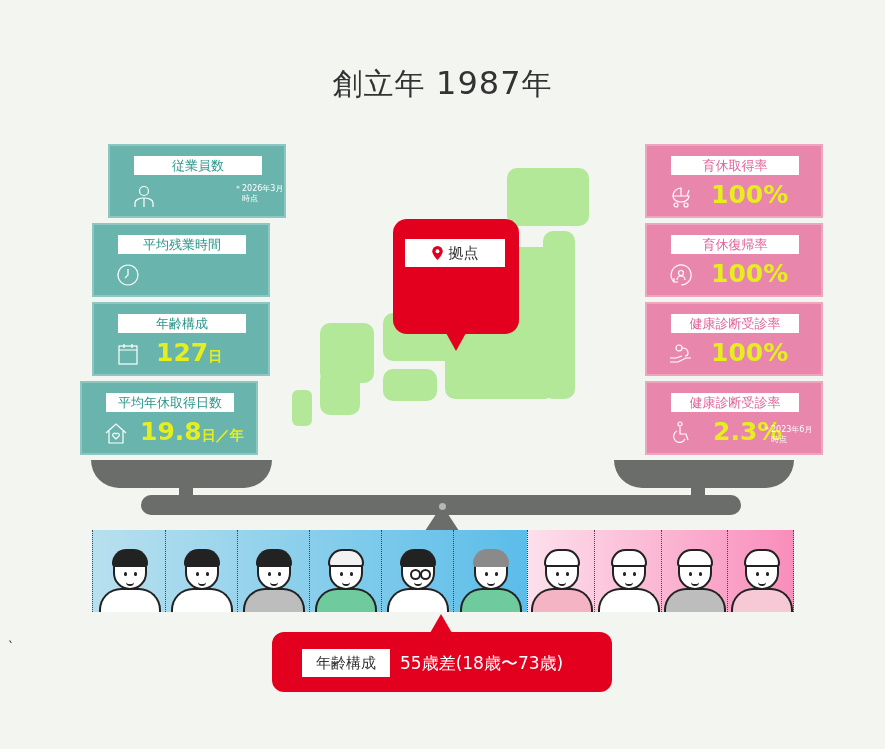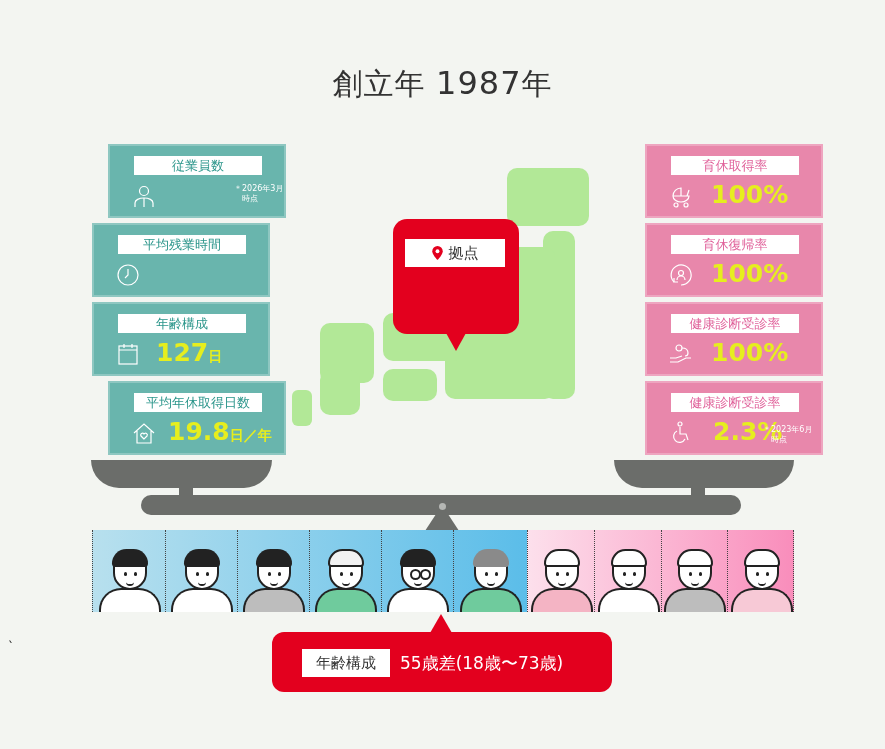--- a/index.html
+++ b/index.html
@@ -68,21 +68,21 @@
     </svg>
 </div>
 <div class="abs panel teal" style="left:92px;top:302px;">
   <div class="lab">年齢構成</div>
   <svg class="ico" viewBox="0 0 24 24" fill="none" stroke="#fff" stroke-width="1.2">
       <rect x="3" y="4" width="18" height="18"></rect>
       <path d="M3 8h18M8 2v4M16 2v4"></path>
     </svg>
   <div class="val" style="left:62px;"><span>127</span><small>日</small></div>
 </div>
-<div class="abs panel teal" style="left:108px;top:381px;">
+<div class="abs panel teal" style="left:80px;top:381px;">
   <div class="lab">平均年休取得日数</div>
   <svg class="ico" viewBox="0 0 24 24" fill="none" stroke="#fff" stroke-width="1.2">
       <path d="M2 12L12 3l10 9M5 10v12h14V10"></path>
       <path d="M12 18l-3-3a1.8 1.8 0 013-2 1.8 1.8 0 013 2z"></path>
     </svg>
   <div class="val" style="left:58px;text-align:right;"><span>19.8</span><small>日／年</small></div>
 </div>
 
 <div class="abs panel pink" style="left:614px;top:144px;">
   <div class="lab">育休取得率</div>

